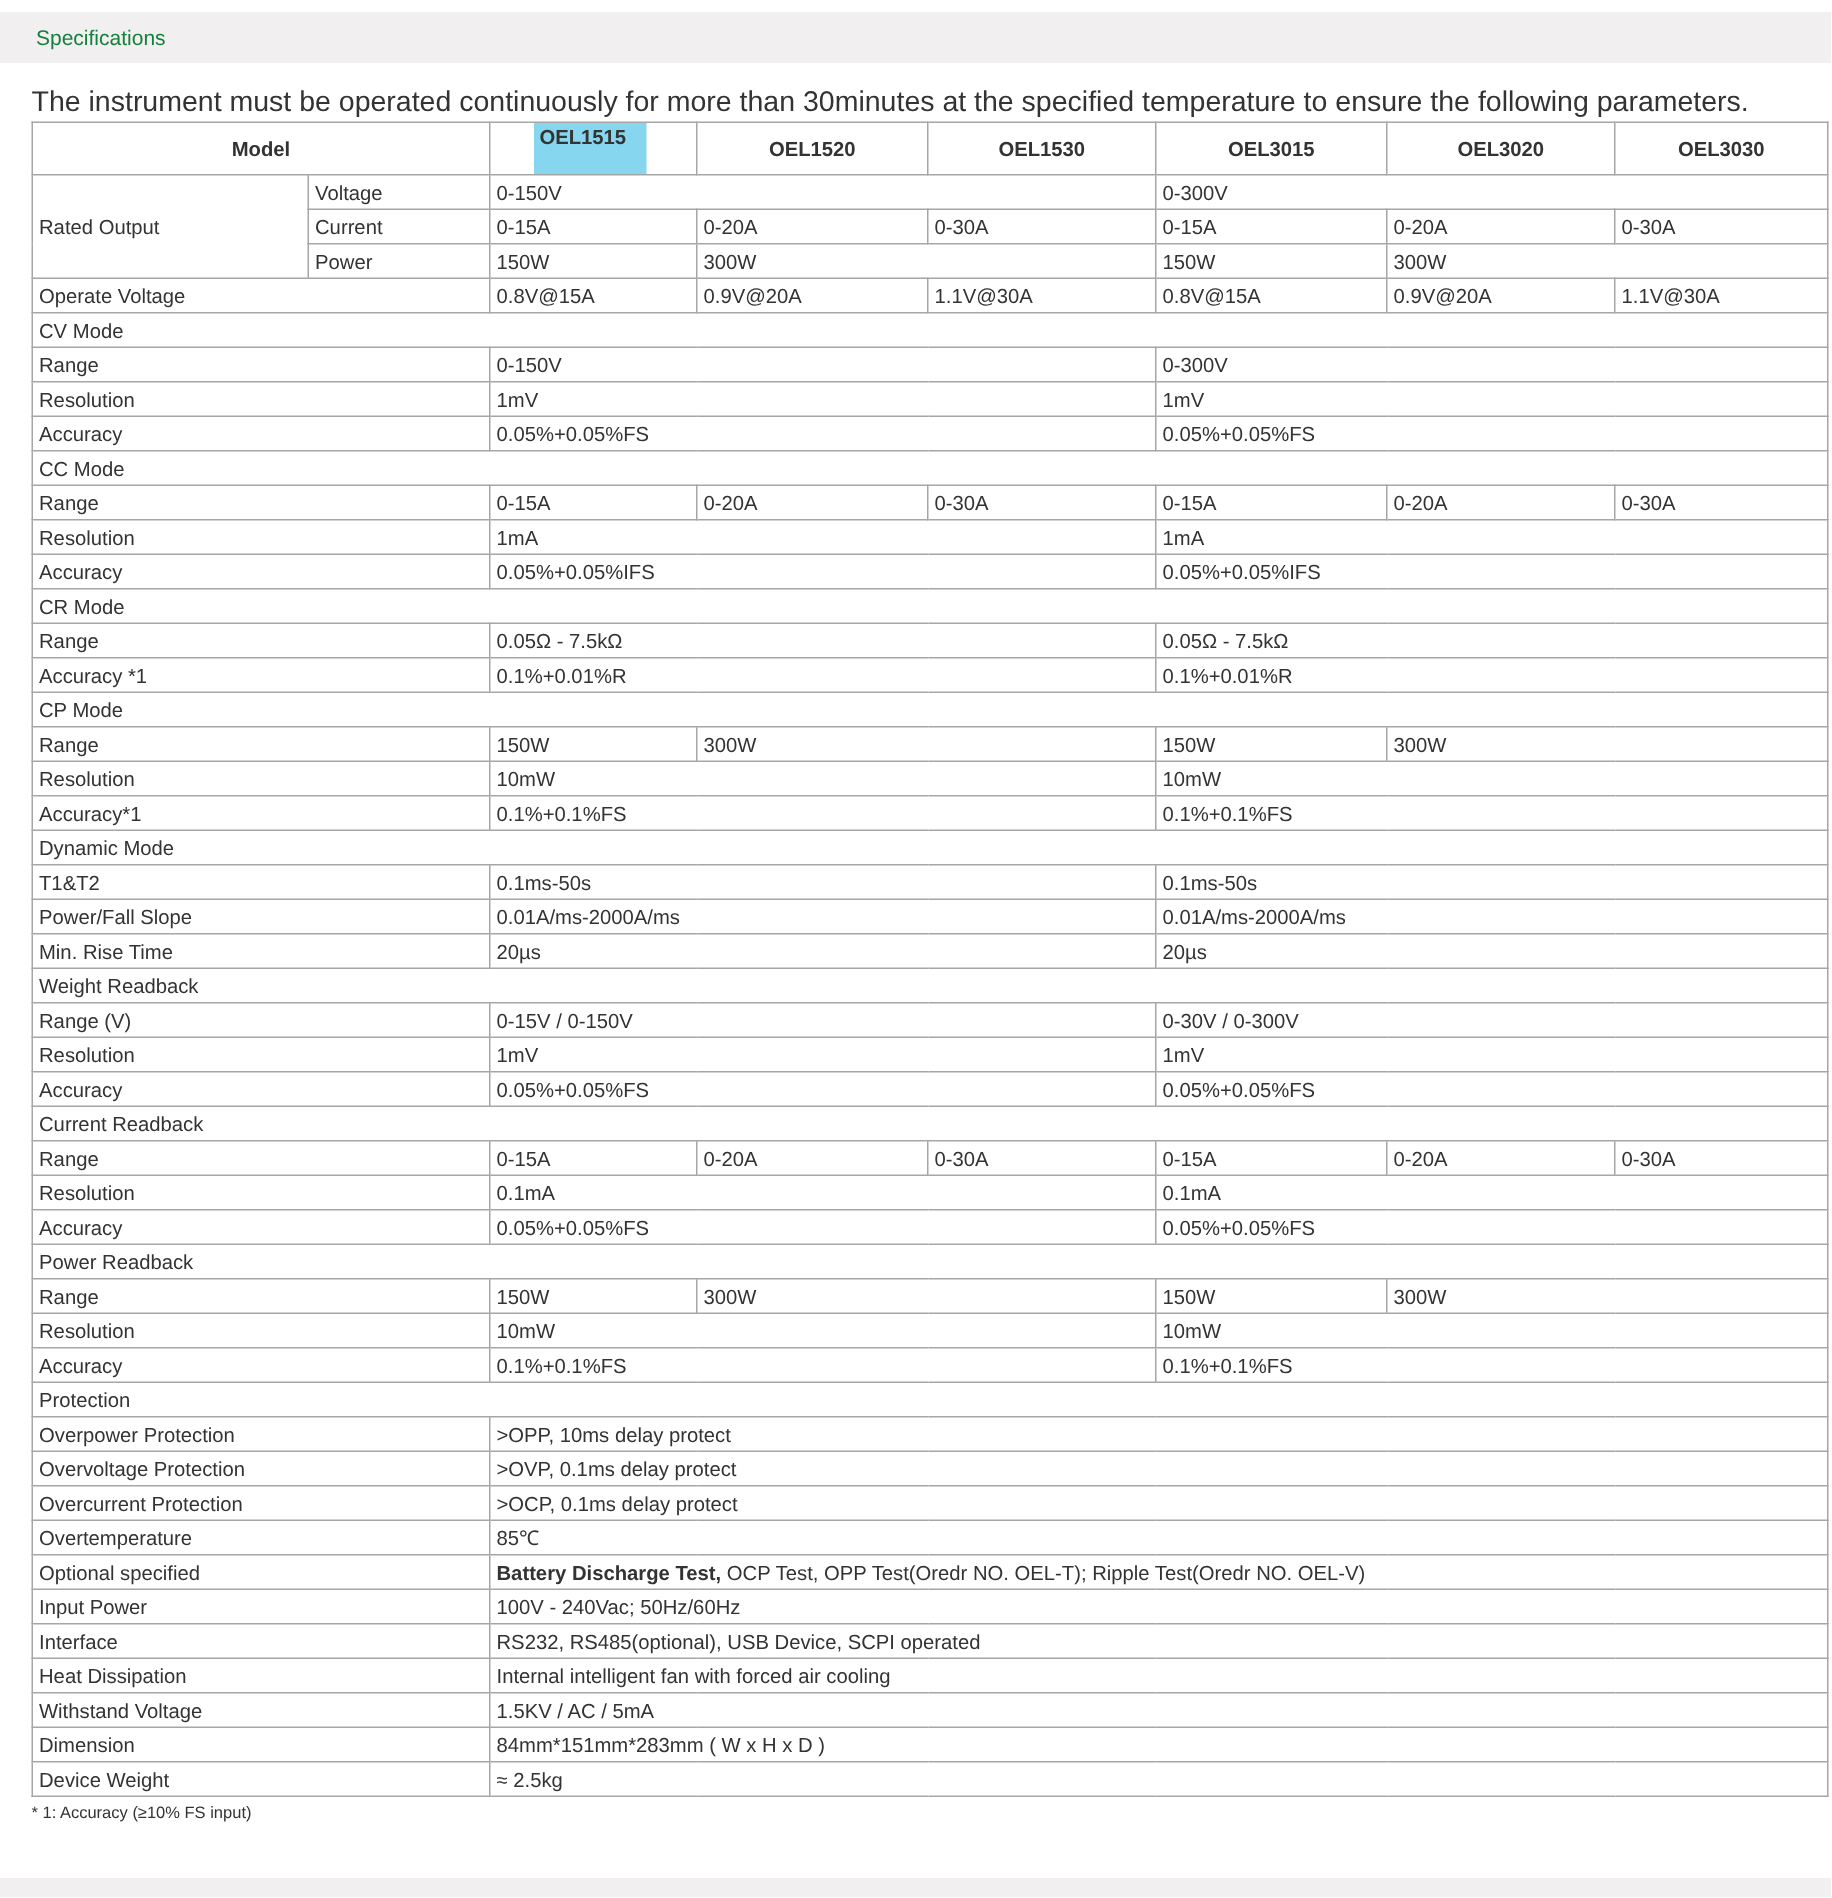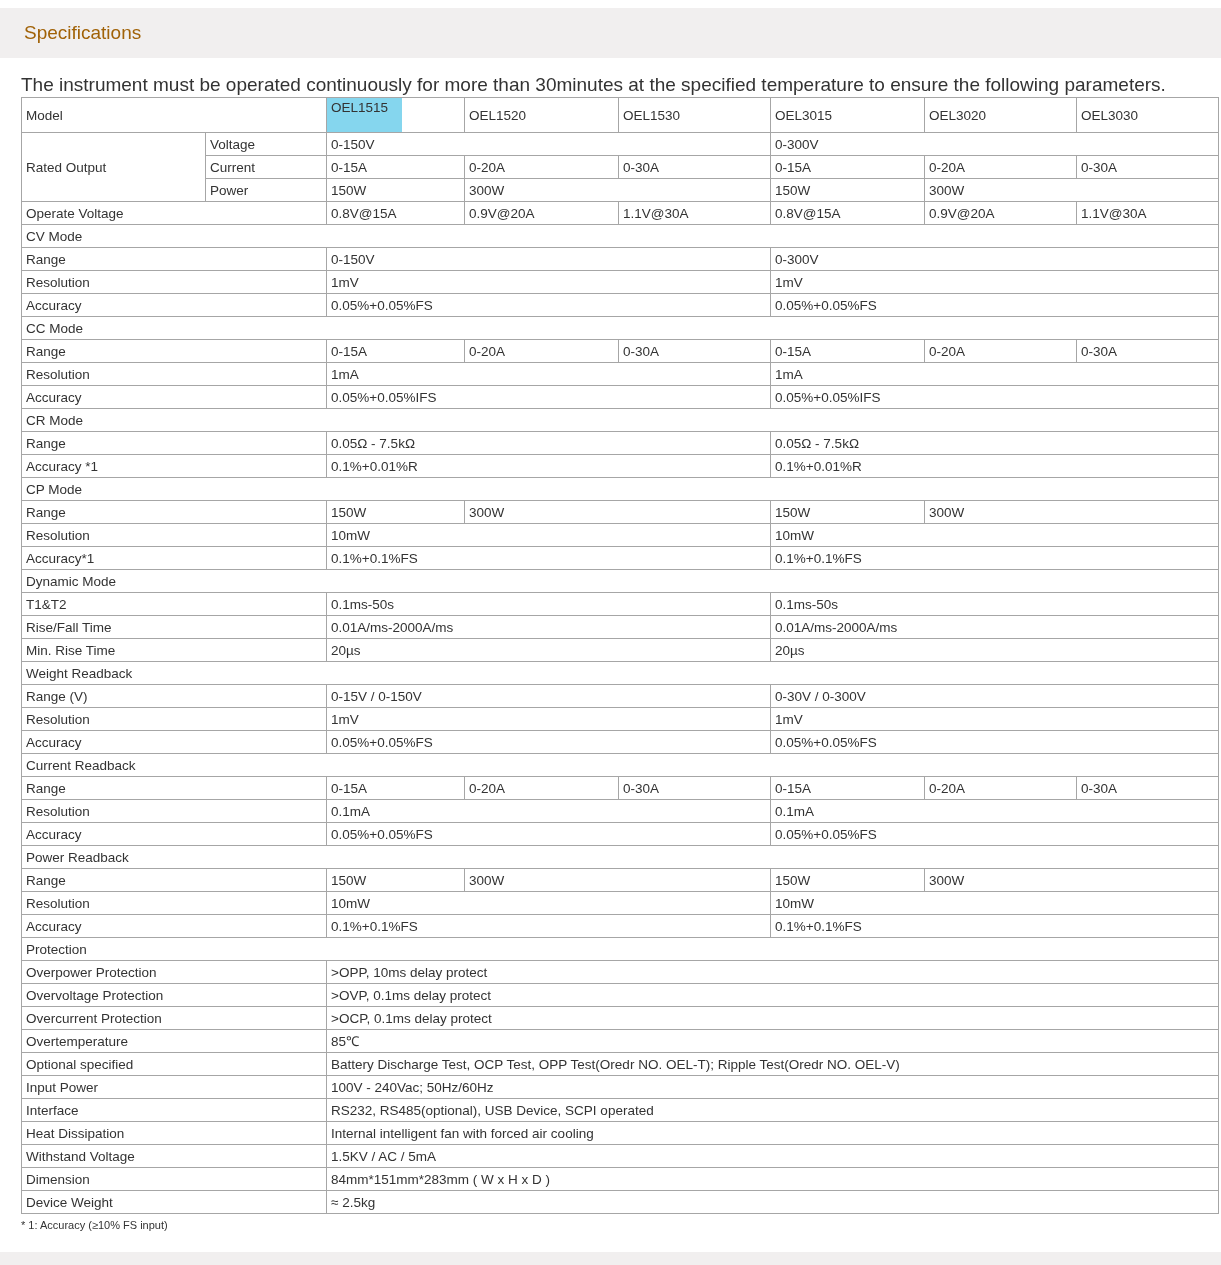--- a/index.html
+++ b/index.html
@@ -8,39 +8,39 @@
     --text:#333333;
     --hl:#85d6ee;
   }
   *{box-sizing:border-box;}
   html,body{margin:0;padding:0;}
   body{
     width:1221px;height:1265px;position:relative;background:#ffffff;
     font-family:"Liberation Sans", sans-serif;color:var(--text);
   }
   .topbar{
-    margin-top:8px;height:50px;background:var(--bar-bg);
+    margin-top:8px;height:34px;background:var(--bar-bg);
     display:flex;align-items:center;padding-left:24px;
-    font-size:19px;color:#a16207;
+    font-size:14px;color:#15803d;
   }
   .intro{
     margin:18px 0 0 21px;font-size:19px;line-height:17px;color:var(--text);
   }
   table.specs{
     border-collapse:collapse;table-layout:fixed;
     margin:4px 0 0 21px;width:1197px;
   }
   table.specs td{
     border:1px solid var(--border);
     height:23px;padding:0 4px;
     font-size:13.5px;line-height:15px;
     color:var(--text);
     overflow:hidden;white-space:nowrap;vertical-align:middle;
   }
-  table.specs td.b, .b{font-weight:normal;}
+  table.specs td.b, .b{font-weight:bold;text-align:center;}
   .hl{
     background:var(--hl);
     display:inline-block;
     padding:2px 14px 17px 4px;
     margin-left:-4px;
   }
   .footnote{
     margin:5px 0 0 21px;font-size:11px;color:var(--text);
   }
   .bottombar{
@@ -184,21 +184,21 @@
       </tr>
       <tr>
         <td colspan="8">Dynamic Mode</td>
       </tr>
       <tr>
         <td colspan="2">T1&amp;T2</td>
         <td colspan="3">0.1ms-50s</td>
         <td colspan="3">0.1ms-50s</td>
       </tr>
       <tr>
-        <td colspan="2">Rise/Fall Time</td>
+        <td colspan="2">Power/Fall Slope</td>
         <td colspan="3">0.01A/ms-2000A/ms</td>
         <td colspan="3">0.01A/ms-2000A/ms</td>
       </tr>
       <tr>
         <td colspan="2">Min. Rise Time</td>
         <td colspan="3">20µs</td>
         <td colspan="3">20µs</td>
       </tr>
       <tr>
         <td colspan="8">Weight Readback</td>

